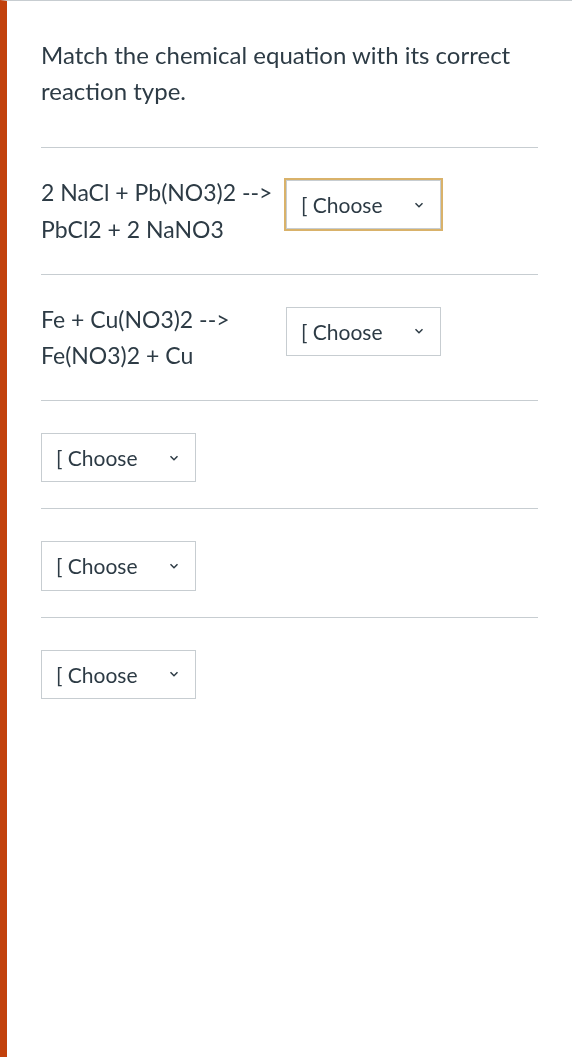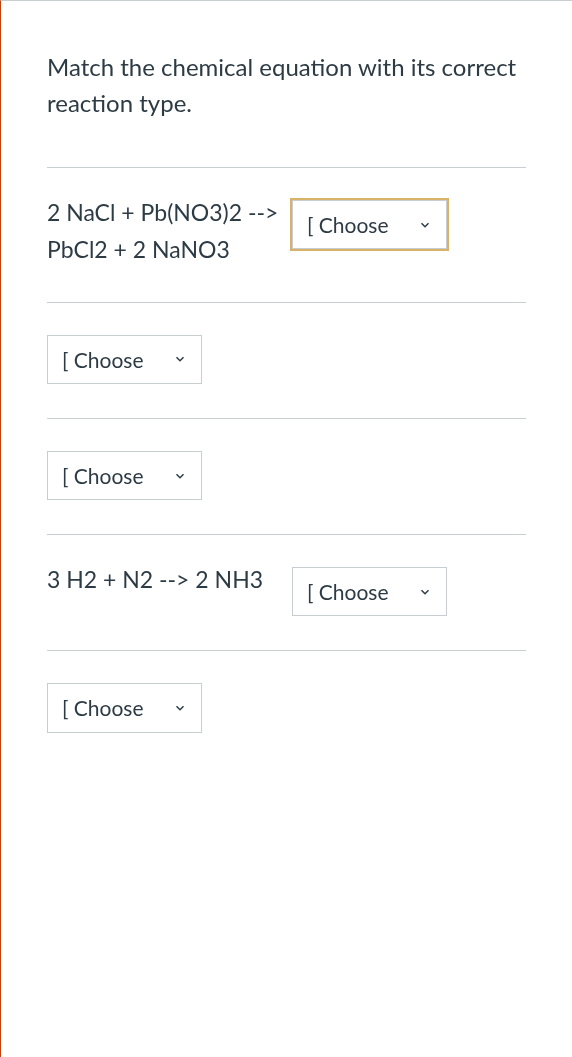--- a/index.html
+++ b/index.html
@@ -8,41 +8,40 @@
       padding: 0;
     }
     body {
       font-family: "Lato", "Helvetica Neue", Arial, sans-serif;
       background: #ffffff;
       width: 572px;
       height: 1057px;
       color: #2d3b45;
     }
     .container {
-      border-left: 1px solid #c2410c;
+      border-left: 7px solid #c2410c;
       border-top: 1px solid #c7cdd1;
       min-height: 100%;
-      padding: 12px;
+      padding: 0;
     }
     .question-text {
       font-size: 24px;
       line-height: 1.5;
       color: #2d3b45;
       padding: 36px 34px 38px 34px;
     }
     .rows-wrap {
       margin: 0 34px;
     }
     .rows-wrap .mrow {
       display: flex;
       align-items: flex-start;
       padding: 26px 0;
       gap: 10px;
       border-top: 1px solid #c7cdd1;
-      margin-top: 8px;
     }
     .rows-wrap .mrow:first-child {
       border-top: 1px solid #c7cdd1;
     }
     .equation {
       flex: 1 1 50%;
       font-size: 23px;
       line-height: 1.6;
       color: #2d3b45;
       max-width: 235px;
@@ -96,20 +95,21 @@
           <span class="chev">
             <svg viewBox="0 0 24 24" fill="none" stroke="#2d3b45" stroke-width="2.5">
                 <polyline points="6 9 12 15 18 9"></polyline>
               </svg>
           </span>
         </div>
       </div>
     </div>
 
     <div class="mrow">
+      <div class="equation">Fe + Cu(NO3)2 --&gt; Fe(NO3)2 + Cu</div>
       <div class="select-wrap">
         <div class="select-box">
           <span>[ Choose</span>
           <span class="chev">
             <svg viewBox="0 0 24 24" fill="none" stroke="#2d3b45" stroke-width="2.5">
                 <polyline points="6 9 12 15 18 9"></polyline>
               </svg>
           </span>
         </div>
       </div>
@@ -122,21 +122,20 @@
           <span class="chev">
             <svg viewBox="0 0 24 24" fill="none" stroke="#2d3b45" stroke-width="2.5">
                 <polyline points="6 9 12 15 18 9"></polyline>
               </svg>
           </span>
         </div>
       </div>
     </div>
 
     <div class="mrow">
-      <div class="equation">3 H2 + N2 --&gt; 2 NH3</div>
       <div class="select-wrap">
         <div class="select-box">
           <span>[ Choose</span>
           <span class="chev">
             <svg viewBox="0 0 24 24" fill="none" stroke="#2d3b45" stroke-width="2.5">
                 <polyline points="6 9 12 15 18 9"></polyline>
               </svg>
           </span>
         </div>
       </div>

